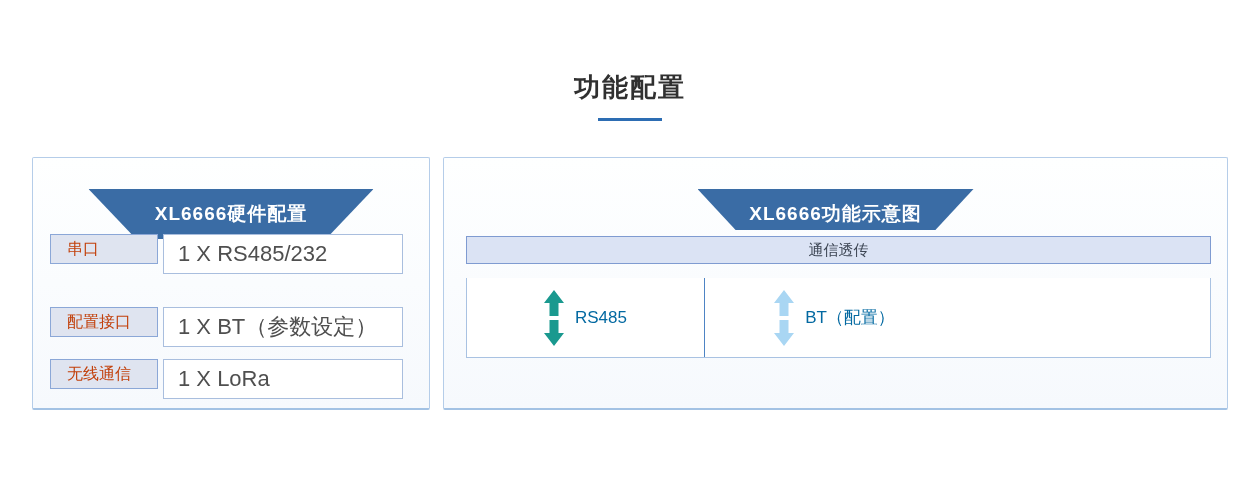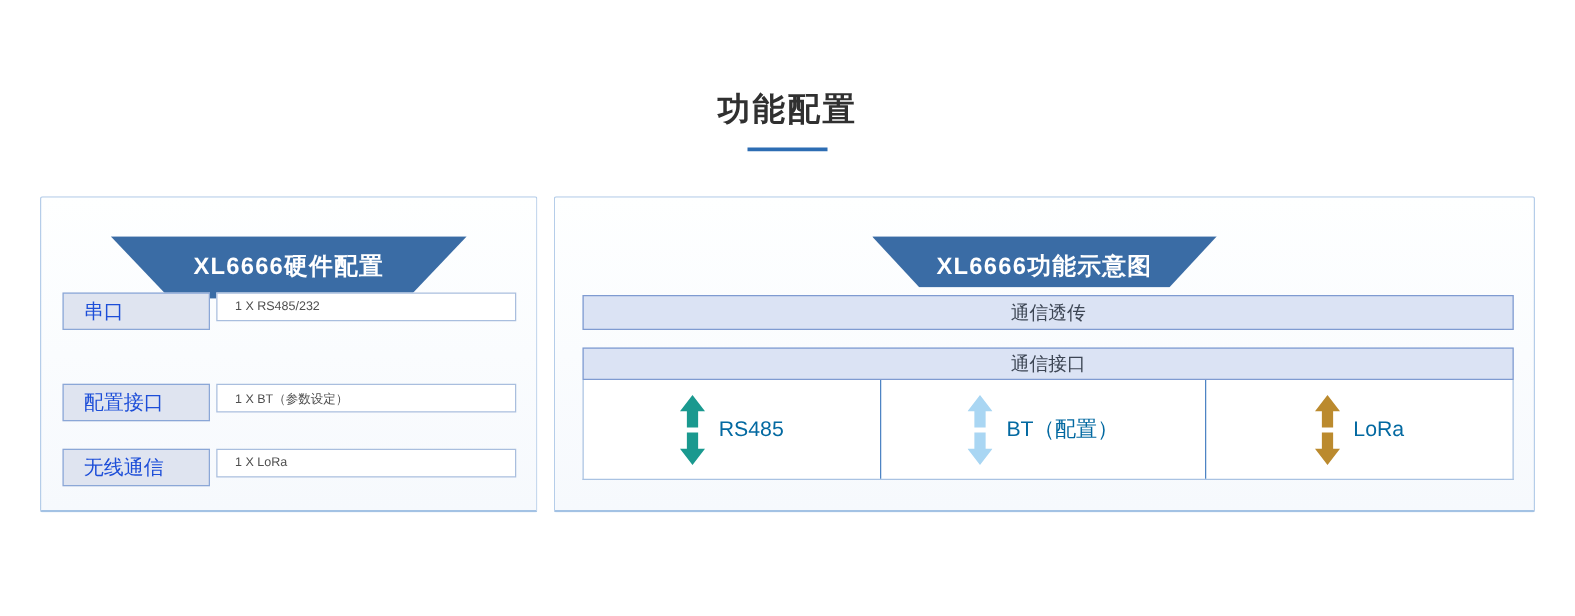--- a/index.html
+++ b/index.html
@@ -26,27 +26,27 @@
     background:#3a6ca5;color:#ffffff;text-align:center;line-height:49px;
     font-weight:bold;font-size:19px;letter-spacing:1px;margin-top:32px;
   }
   .trap-left{width:285px;height:50px;clip-path:polygon(0 0,100% 0,83.3% 100%,16.7% 100%);}
   .trap-right{width:276px;height:41px;clip-path:polygon(0 0,100% 0,86.2% 100%,13.8% 100%);}
 
   
   .hw-row{position:absolute;left:17px;display:flex;gap:5px;}
   .hw-row-0{top:76px;} .hw-row-1{top:149px;} .hw-row-2{top:201px;}
   .hw-label{
-    width:118px;height:30px;box-sizing:border-box;background:#dfe4f0;
-    border:1px solid #8ba7d7;color:#1d4ed8;font-size:16px;
+    width:108px;height:30px;box-sizing:border-box;background:#dfe4f0;
+    border:1px solid #8ba7d7;color:#c2410c;font-size:16px;
     display:flex;align-items:center;padding-left:16px;
   }
   .hw-value{
-    width:240px;height:23px;box-sizing:border-box;background:#ffffff;
-    border:1px solid #a9bede;color:#4f4f4f;font-size:10px;
+    width:240px;height:40px;box-sizing:border-box;background:#ffffff;
+    border:1px solid #a9bede;color:#4f4f4f;font-size:22px;
     display:flex;align-items:center;padding-left:14px;
   }
 
   
   .bar-passthrough{
     position:absolute;left:22px;top:78px;width:745px;height:28px;box-sizing:border-box;
     background:#dbe3f4;border:1px solid #7f9bd1;
     display:flex;align-items:center;justify-content:center;
     font-size:15px;color:#3d4654;
   }
@@ -90,42 +90,34 @@
     <div class="hw-value">1 X LoRa</div>
   </div>
 </div>
 
 <div class="panel panel-right">
   <div class="trapezoid trap-right">XL6666功能示意图</div>
 
   <div class="bar-passthrough">通信透传</div>
 
   <div class="iface-table">
-    <div class="iface-header">通信接口</div>
     <div class="iface-body">
 
       <div class="iface-col iface-col-0">
         <svg class="arrow" viewBox="0 0 20 56" width="20" height="56">
           <polygon points="10,0 20,13 14.5,13 14.5,26 5.5,26 5.5,13 0,13" fill="#1a998f"></polygon>
           <polygon points="10,56 20,43 14.5,43 14.5,30 5.5,30 5.5,43 0,43" fill="#1a998f"></polygon>
         </svg>
         <span class="col-label">RS485</span>
       </div>
 
       <div class="iface-col iface-col-1">
         <svg class="arrow" viewBox="0 0 20 56" width="20" height="56">
           <polygon points="10,0 20,13 14.5,13 14.5,26 5.5,26 5.5,13 0,13" fill="#a9d6f3"></polygon>
           <polygon points="10,56 20,43 14.5,43 14.5,30 5.5,30 5.5,43 0,43" fill="#a9d6f3"></polygon>
         </svg>
         <span class="col-label">BT（配置）</span>
       </div>
 
-      <div class="iface-col iface-col-2">
-        <svg class="arrow" viewBox="0 0 20 56" width="20" height="56">
-          <polygon points="10,0 20,13 14.5,13 14.5,26 5.5,26 5.5,13 0,13" fill="#bb8a2e"></polygon>
-          <polygon points="10,56 20,43 14.5,43 14.5,30 5.5,30 5.5,43 0,43" fill="#bb8a2e"></polygon>
-        </svg>
-        <span class="col-label">LoRa</span>
-      </div>
 
     </div>
   </div>
 </div>
 
 </body></html>

